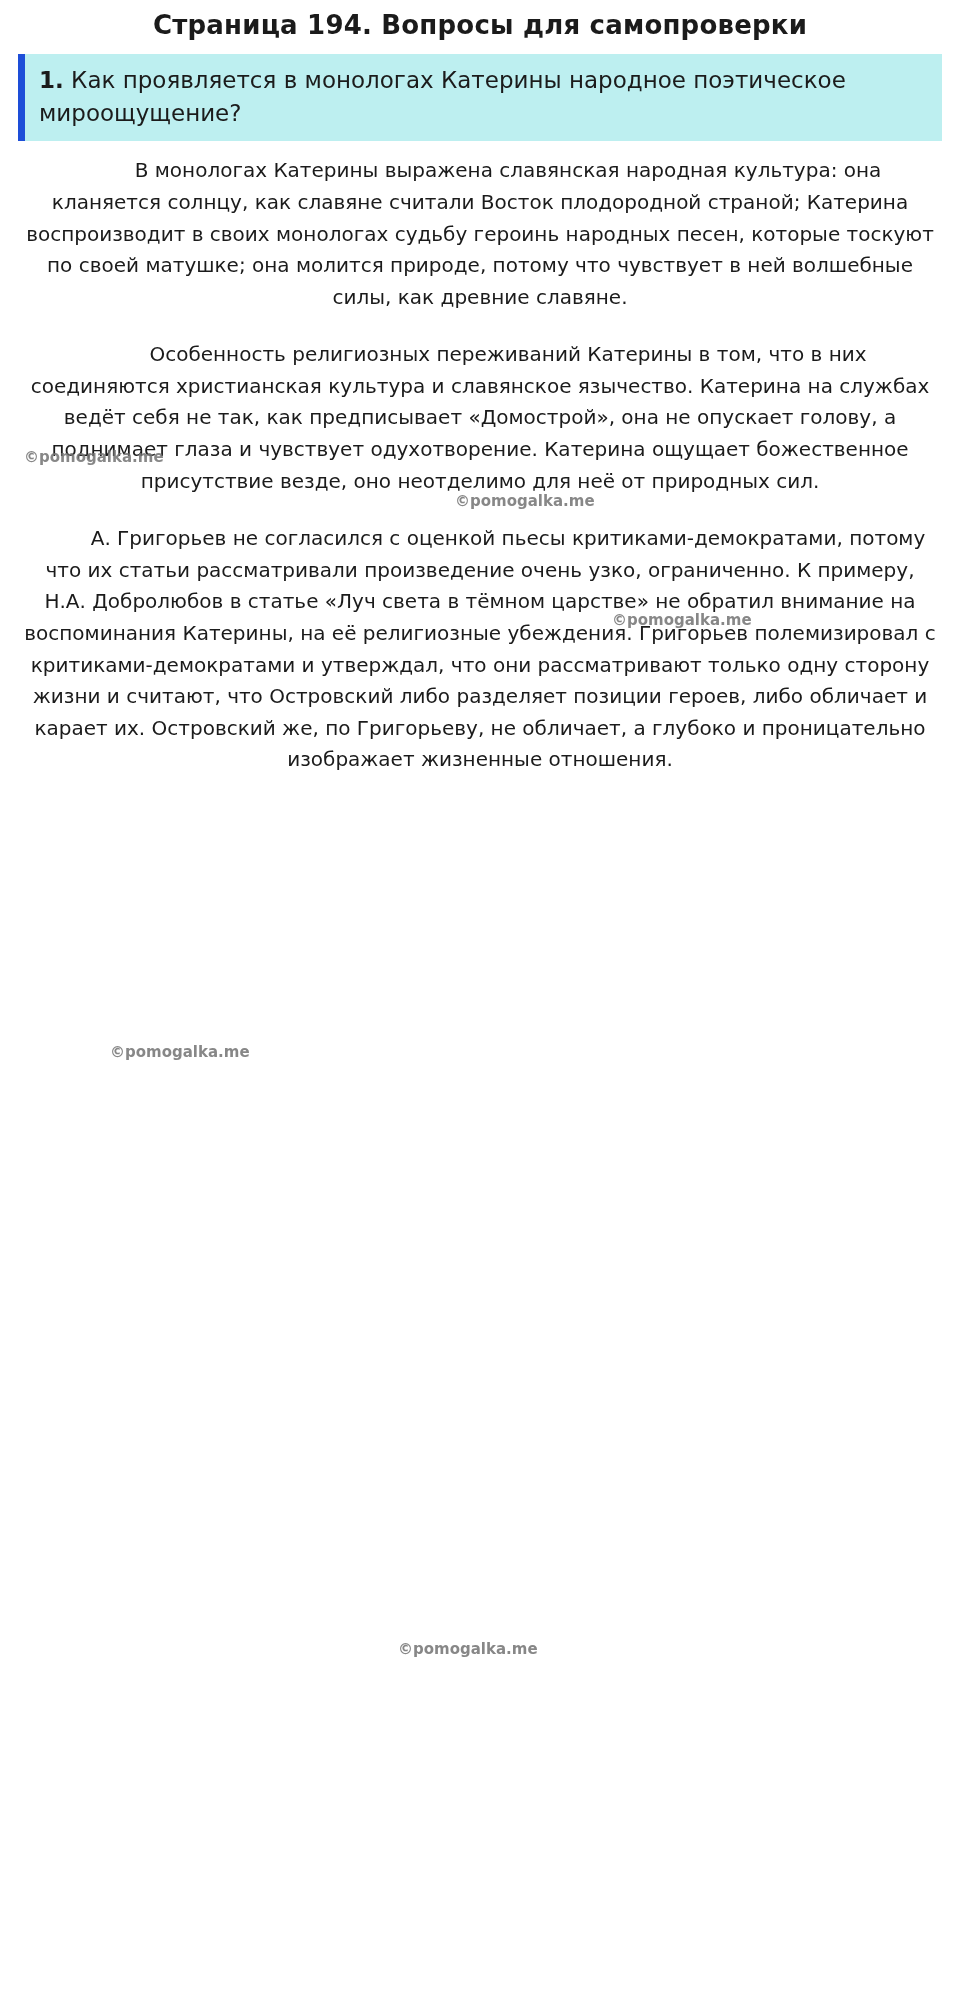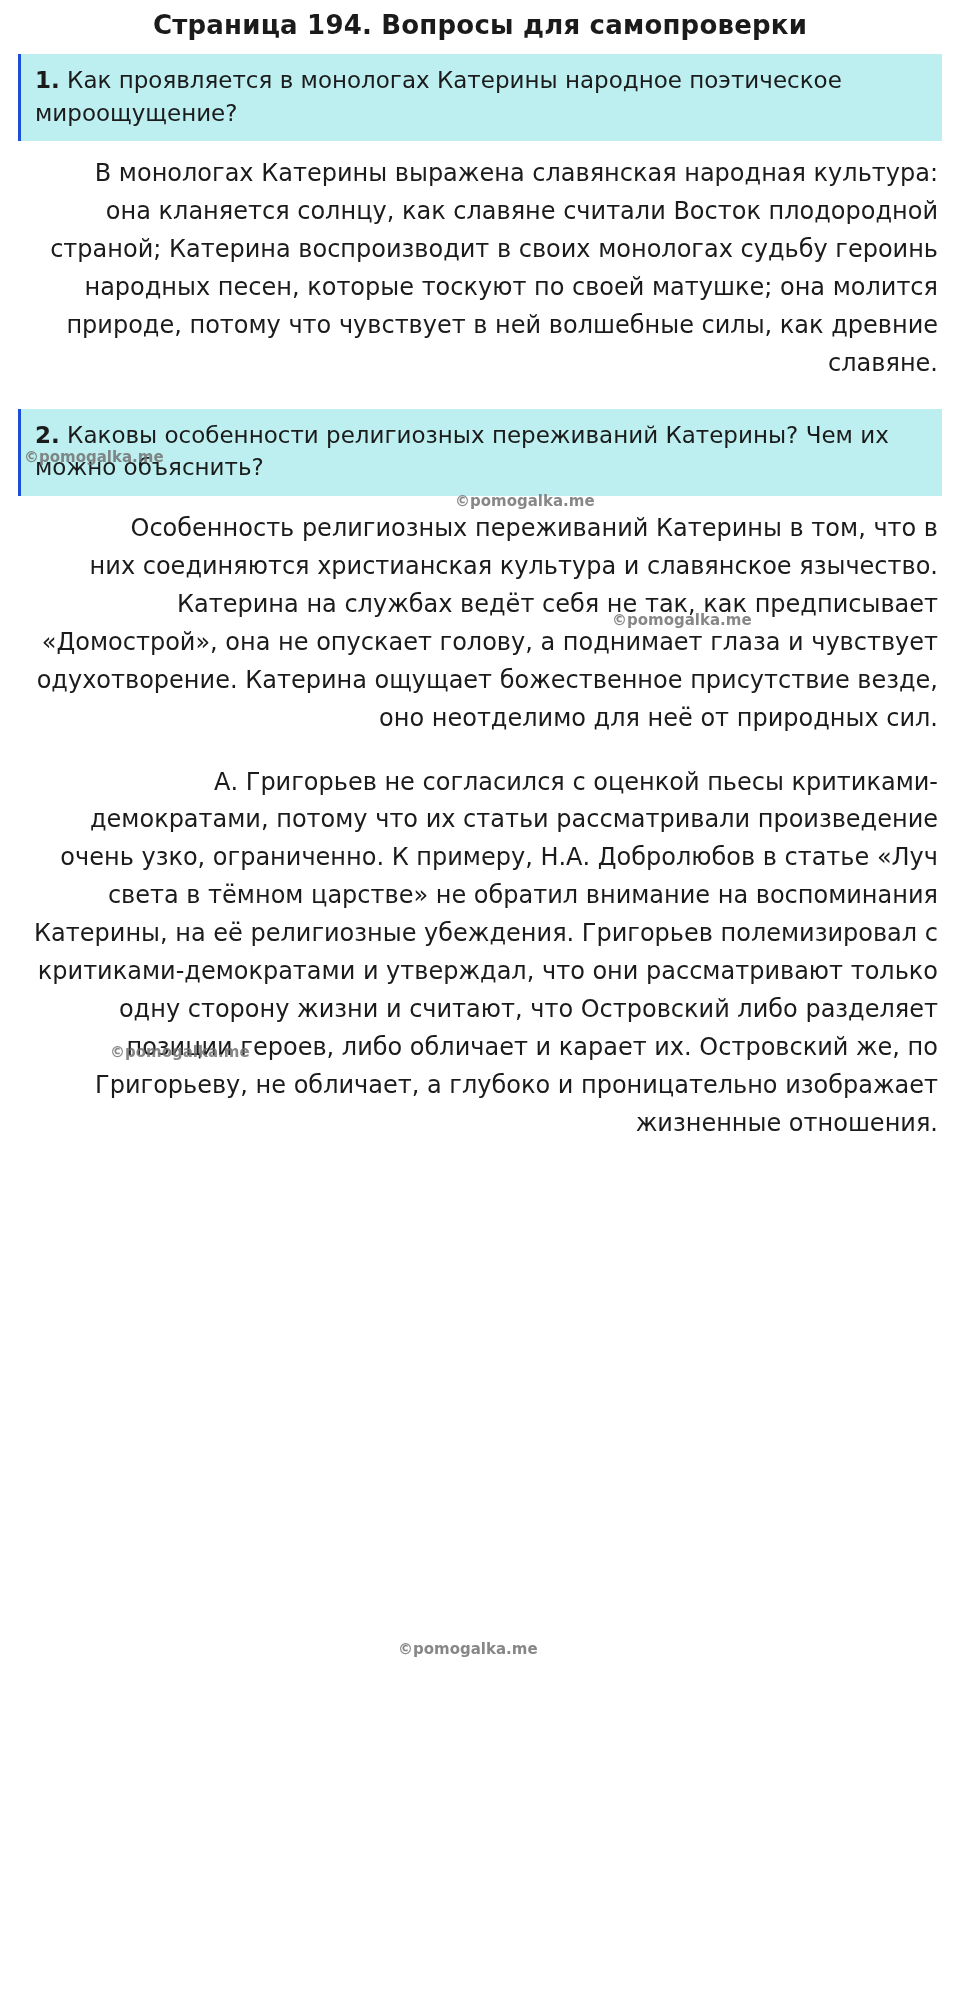--- a/index.html
+++ b/index.html
@@ -26,34 +26,34 @@
     font-size: 26px;
     font-weight: bold;
     padding: 10px 20px 14px 20px;
     letter-spacing: 0.2px;
   }
   .content {
     padding: 0 18px 0 18px;
   }
   .question {
     background: #bdeff0;
-    border-left: 3px solid #1d4ed8;
+    border-left: 7px solid #1d4ed8;
     padding: 10px 14px 12px 14px;
     font-size: 23px;
     line-height: 1.42;
     margin-bottom: 14px;
     box-sizing: border-box;
   }
   .question .qnum {
     font-weight: bold;
   }
   .answer {
-    font-size: 24px;
+    font-size: 20px;
     line-height: 1.58;
-    text-align: right;
+    text-align: center;
     margin: 0 0 26px 0;
     padding: 0 4px 0 4px;
     text-indent: 56px;
   }
   .block {
     position: relative;
   }
   .watermark {
     position: absolute;
     font-family: "DejaVu Sans", sans-serif;
@@ -78,24 +78,20 @@
   <div class="page-title">Страница 194. Вопросы для самопроверки</div>
 
   <div class="content block">
 
     <div class="question">
       <span class="qnum">1.</span>
       <span>Как проявляется в монологах Катерины народное поэтическое мироощущение?</span>
     </div>
     <p class="answer">В монологах Катерины выражена славянская народная культура: она кланяется солнцу, как славяне считали Восток плодородной страной; Катерина воспроизводит в своих монологах судьбу героинь народных песен, которые тоскуют по своей матушке; она молится природе, потому что чувствует в ней волшебные силы, как древние славяне.</p>
 
-    <div class="question">
-      <span class="qnum">2.</span>
-      <span>Каковы особенности религиозных переживаний Катерины? Чем их можно объяснить?</span>
-    </div>
     <p class="answer">Особенность религиозных переживаний Катерины в том, что в них соединяются христианская культура и славянское язычество. Катерина на службах ведёт себя не так, как предписывает «Домострой», она не опускает голову, а поднимает глаза и чувствует одухотворение. Катерина ощущает божественное присутствие везде, оно неотделимо для неё от природных сил.</p>
 
     <p class="answer">А. Григорьев не согласился с оценкой пьесы критиками-демократами, потому что их статьи рассматривали произведение очень узко, ограниченно. К примеру, Н.А. Добролюбов в статье «Луч света в тёмном царстве» не обратил внимание на воспоминания Катерины, на её религиозные убеждения. Григорьев полемизировал с критиками-демократами и утверждал, что они рассматривают только одну сторону жизни и считают, что Островский либо разделяет позиции героев, либо обличает и карает их. Островский же, по Григорьеву, не обличает, а глубоко и проницательно изображает жизненные отношения.</p>
 
     <span class="watermark wm1">©pomogalka.me</span>
     <span class="watermark wm2">©pomogalka.me</span>
     <span class="watermark wm3">©pomogalka.me</span>
     <span class="watermark wm4">©pomogalka.me</span>
     <span class="watermark wm5">©pomogalka.me</span>
 

